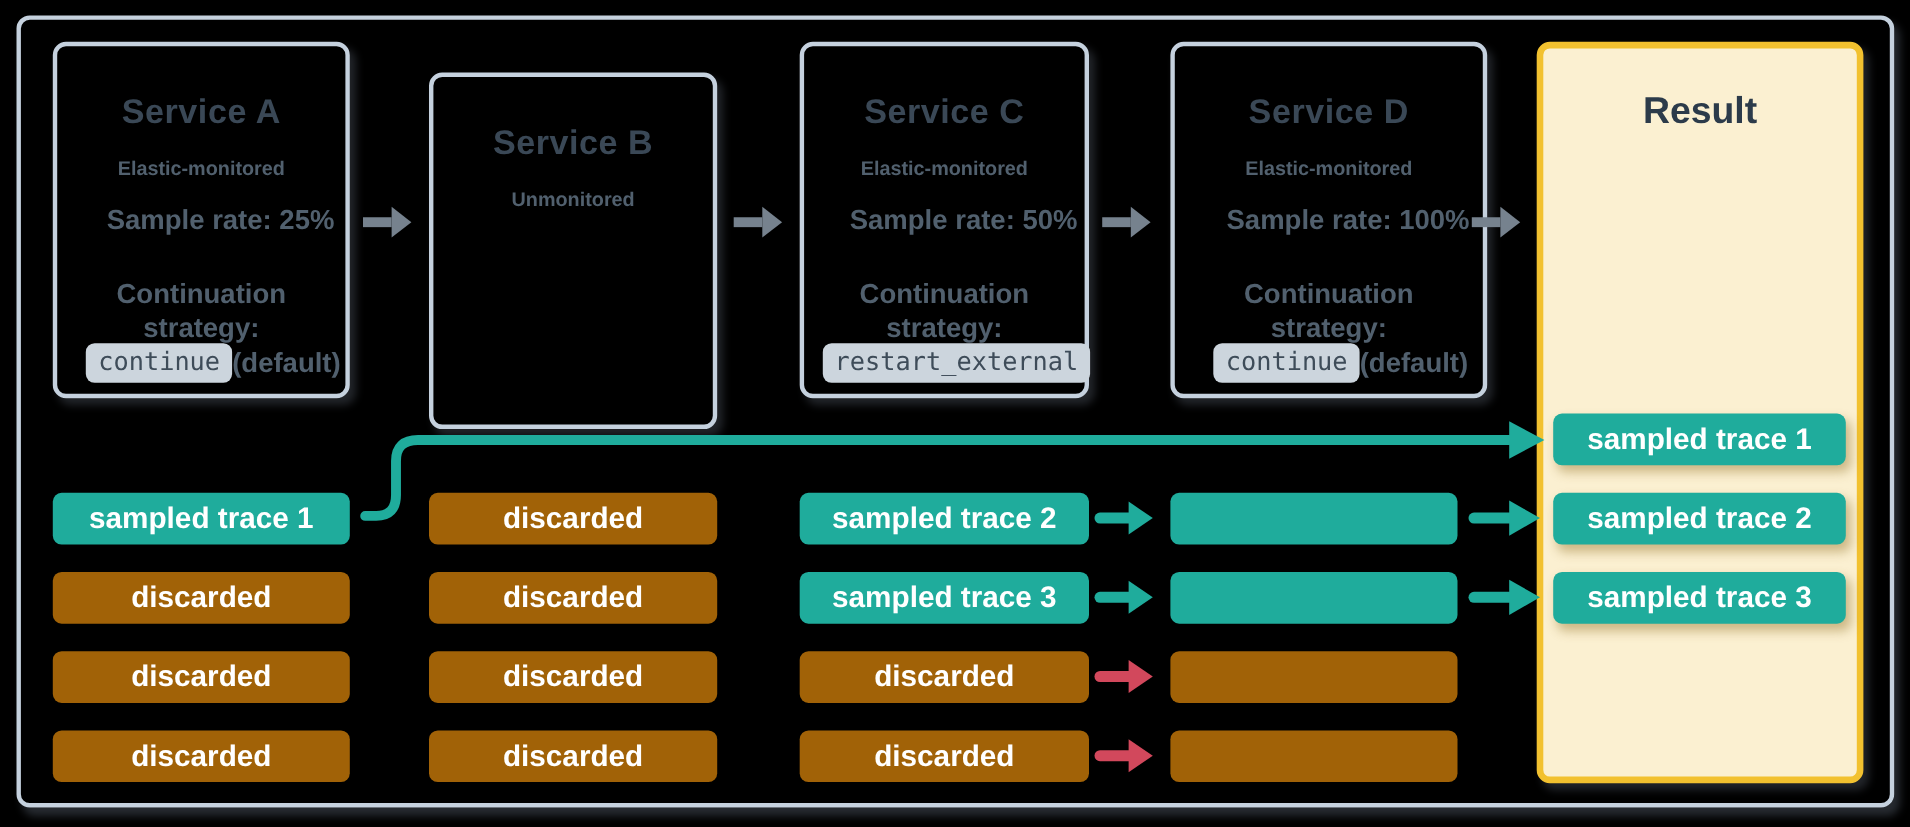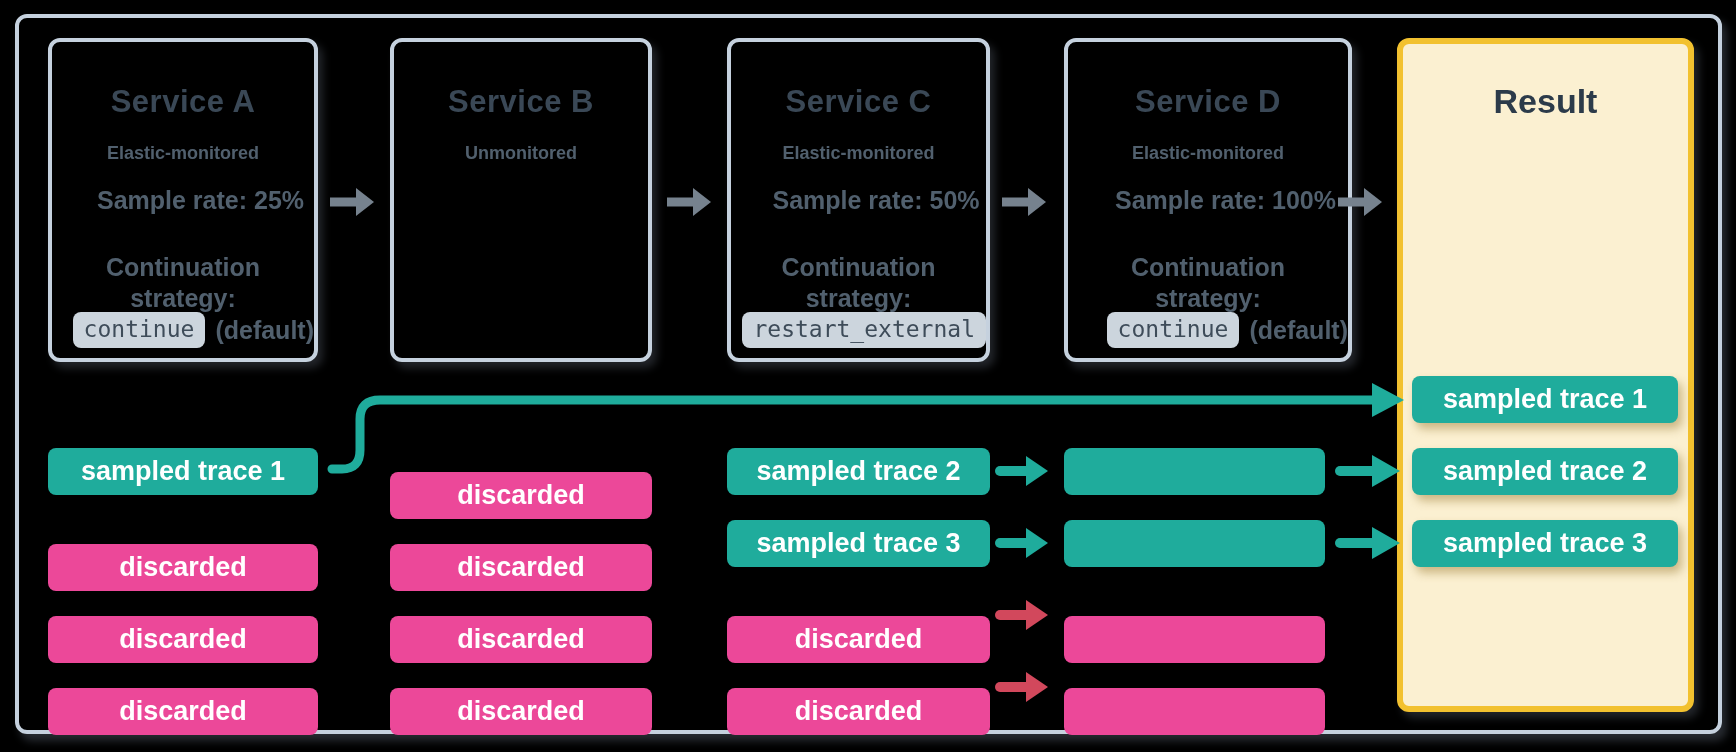--- a/index.html
+++ b/index.html
@@ -11,42 +11,42 @@
     position:absolute;left:15px;top:14px;width:1707px;height:720px;
     border:4px solid #C5D1DE;border-radius:12px;box-sizing:border-box;
     box-shadow:5px 7px 8px rgba(112,124,140,.35);
   }
   .svc{
     position:absolute;top:38px;height:324px;box-sizing:border-box;
     border:4px solid #C5D1DE;border-radius:12px;
     box-shadow:5px 6px 8px rgba(112,124,140,.3);
   }
   .svc-a{left:48px;width:270px;}
-  .svc-b{left:390px;width:262px;}
+  .svc-b{left:390px;width:262px;margin-top:28px;}
   .svc-c{left:727px;width:263px;}
   .svc-d{left:1064px;width:288px;}
   .svc-title{
     position:absolute;left:0;right:0;top:42px;text-align:center;
     font-size:31px;font-weight:bold;color:#3A4856;letter-spacing:.5px;
   }
   .svc-sub{
     position:absolute;left:0;right:0;top:101px;text-align:center;
     font-size:18px;font-weight:bold;color:#51606E;
   }
   .svc-sample{
     position:absolute;left:0;right:0;top:144px;text-align:center;
     font-size:25px;font-weight:bold;color:#51606E;padding-left:35px;
   }
   .svc-strat{
     position:absolute;left:0;right:0;top:210px;padding:0 30px;text-align:center;
     font-size:25px;font-weight:bold;color:#51606E;line-height:31px;
   }
   .svc-code-row{
     position:absolute;left:0;right:0;top:270px;display:flex;
-    justify-content:flex-end;align-items:center;gap:10px;margin-left:22px;
+    justify-content:center;align-items:center;margin-left:22px;
   }
   .code-chip{
     background:#CCD5DD;color:#3E4C59;border-radius:8px;
     font-family:"DejaVu Sans Mono",monospace;font-size:23px;
     padding:4px 11px 6px;white-space:nowrap;
   }
   .code-suffix{font-size:25px;font-weight:bold;color:#51606E;white-space:nowrap;}
   .result{
     position:absolute;left:1397px;top:38px;width:297px;height:674px;box-sizing:border-box;
     background:#FBF0D1;border:6px solid #F2C12F;border-radius:12px;
@@ -55,21 +55,21 @@
   .result-title{
     position:absolute;left:0;right:0;top:38px;text-align:center;
     font-size:34px;font-weight:bold;color:#2C3B4A;
   }
   .chip{
     position:absolute;height:47px;border-radius:8px;box-sizing:border-box;
     display:flex;align-items:center;justify-content:center;
     color:#FFFFFF;font-size:27px;font-weight:bold;white-space:nowrap;text-align:right;
   }
   .chip.teal{background:#1FAC9C;}
-  .chip.red{background:#ec4899;margin-top:24px;}
+  .chip.red{background:#a16207;}
   .chip.on-yellow{box-shadow:4px 6px 10px rgba(146,114,38,.45);}
   .arrows{position:absolute;left:0;top:0;width:1736px;height:752px;z-index:5;pointer-events:none;}
 </style>
 </head>
 <body>
 
 <div class="stage">
 
   <div class="frame"></div>
 

